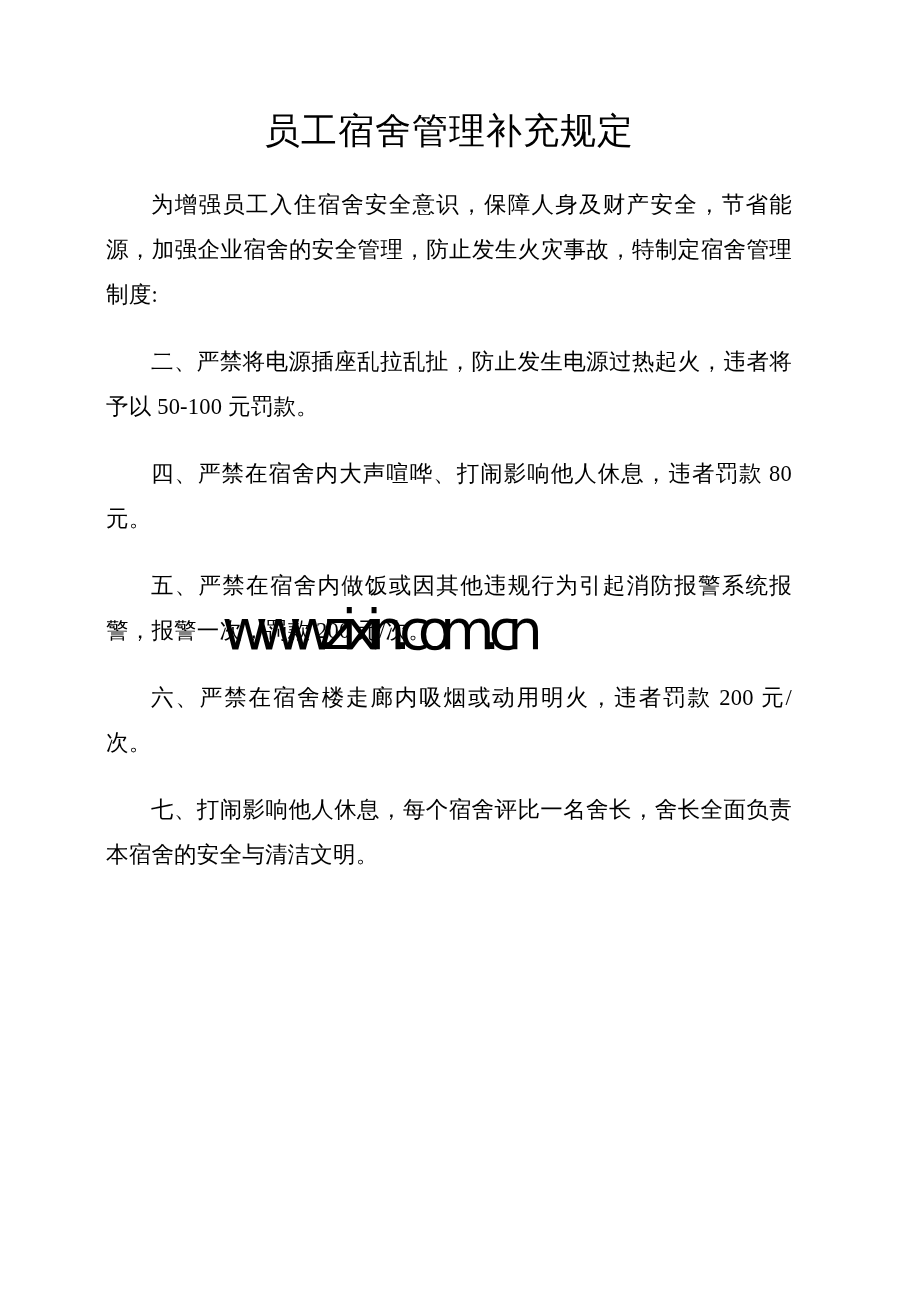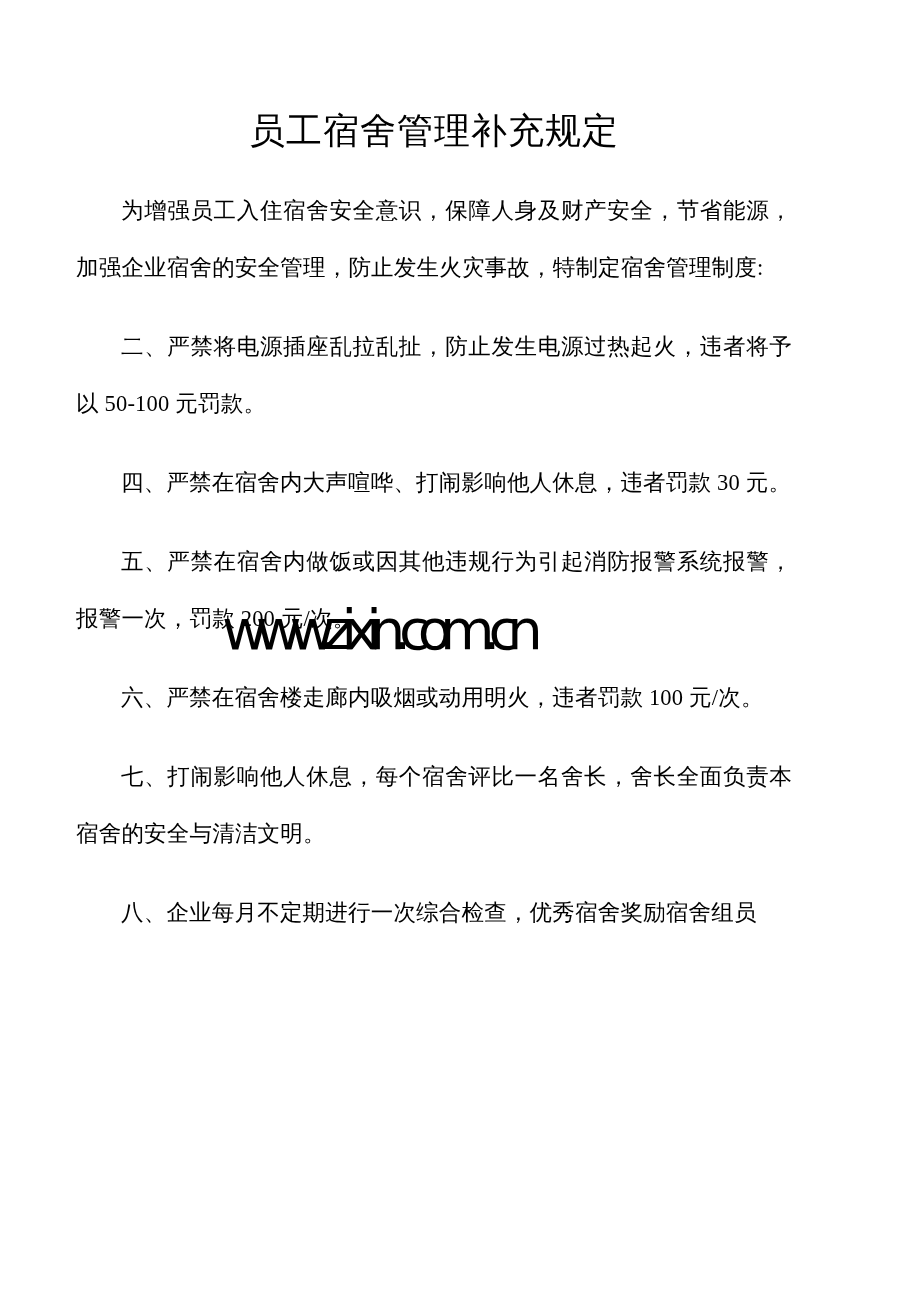--- a/index.html
+++ b/index.html
@@ -24,36 +24,36 @@
     font-size: 56px;
     line-height: 72px;
     letter-spacing: -12px;
     color: #000000;
     white-space: nowrap;
     user-select: none;
   }
   .page {
     position: relative;
     z-index: 1;
-    padding: 106px 128px 0 76px;
+    padding: 106px 128px 0 106px;
     box-sizing: border-box;
     width: 920px;
   }
   .doc-title {
     margin: 0 0 26px 0;
     font-size: 36px;
     font-weight: normal;
     line-height: 50px;
     text-align: center;
     letter-spacing: 1px;
   }
   .para {
     margin: 0 0 22px 0;
     font-size: 22.5px;
-    line-height: 57px;
+    line-height: 45px;
     text-align: justify;
     text-justify: inter-ideograph;
     text-indent: 2em;
     letter-spacing: 0.2px;
   }
 </style>
 </head>
 <body>
 
 <div class="watermark">www.zixin.com.cn</div>
@@ -61,23 +61,22 @@
 <div class="page">
 
   <h1 class="doc-title">员工宿舍管理补充规定</h1>
 
   <p class="para">为增强员工入住宿舍安全意识，保障人身及财产安全，节省能源，加强企业宿舍的安全管理，防止发生火灾事故，特制定宿舍管理制度:</p>
 
 
   <p class="para">二、严禁将电源插座乱拉乱扯，防止发生电源过热起火，违者将予以 50-100 元罚款。</p>
 
 
-  <p class="para">四、严禁在宿舍内大声喧哗、打闹影响他人休息，违者罚款 30 元。</p>
+  <p class="para">四、严禁在宿舍内大声喧哗、打闹影响他人休息，违者罚款 80 元。</p>
 
   <p class="para">五、严禁在宿舍内做饭或因其他违规行为引起消防报警系统报警，报警一次，罚款 200 元/次。</p>
 
-  <p class="para">六、严禁在宿舍楼走廊内吸烟或动用明火，违者罚款 100 元/次。</p>
+  <p class="para">六、严禁在宿舍楼走廊内吸烟或动用明火，违者罚款 200 元/次。</p>
 
   <p class="para">七、打闹影响他人休息，每个宿舍评比一名舍长，舍长全面负责本宿舍的安全与清洁文明。</p>
 
-  <p class="para">八、企业每月不定期进行一次综合检查，优秀宿舍奖励宿舍组员</p>
 
 </div>
 
 </body></html>

